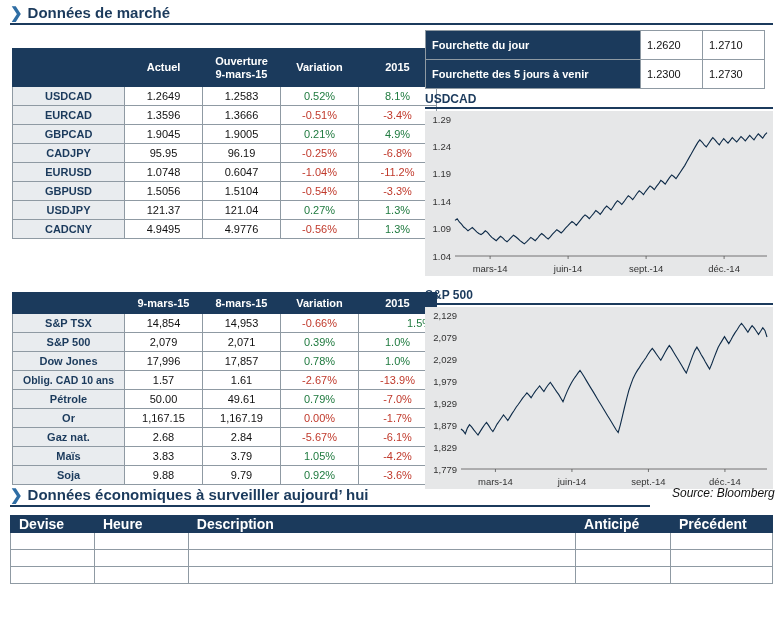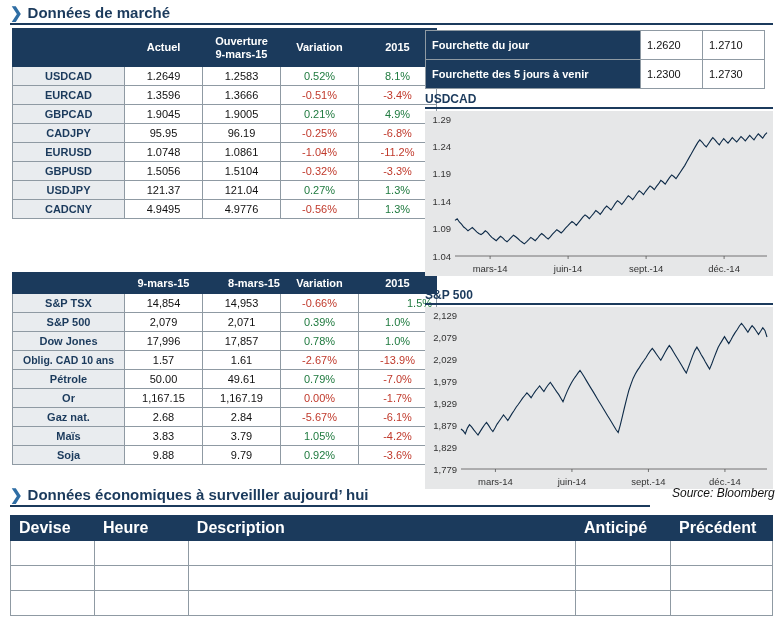--- a/index.html
+++ b/index.html
@@ -17,21 +17,21 @@
     color: #1b3a5c; font-weight: bold; font-size: 15px;
     border-bottom: 2px solid #1b3a5c;
     padding-bottom: 2px;
   }
   .section-head .chev {
     color: #2e6da4; font-size: 15px; margin-right: 5px; line-height: 1;
   }
 
   
   .fx-wrap { position: absolute; left: 12px; top: 28px; }
-  table.grid { border-collapse: collapse; }
+  table.grid { border-collapse: collapse; margin-top: 20px; }
   table.grid td, table.grid th {
     border: 1px solid #8f9aa3;
     font-size: 11px;
     text-align: center;
     padding: 0;
     height: 19px;
   }
   .hdr-cell {
     background: #1b3a5c; color: #ffffff; font-weight: bold;
     border: 1px solid #1b3a5c !important;
@@ -86,21 +86,21 @@
   .ytick { font-size: 9.5px; fill: #333; font-family: "Liberation Sans", sans-serif; }
 
   .src {
     position: absolute; font-size: 12px; font-style: italic; color: #111;
   }
 
   
   .eco-wrap { position: absolute; left: 10px; top: 515px; width: 763px; }
   table.eco { border-collapse: collapse; width: 763px; }
   table.eco td, table.eco th {
-    border: 1px solid #8f9aa3; height: 25px; font-size: 16px; padding: 0 8px;
+    border: 1px solid #8f9aa3; height: 17px; font-size: 14px; padding: 0 8px;
   }
   table.eco th {
     background: #1b3a5c; color: #fff; font-weight: bold; text-align: left;
     border: 1px solid #1b3a5c;
   }
   th.c, td.c { text-align: center; }
 </style>
 </head>
 <body>
 
@@ -154,29 +154,29 @@
         <tr>
           <td class="rowlabel">CADJPY</td>
           <td class="val">95.95</td>
           <td class="val">96.19</td>
           <td class="val neg">-0.25%</td>
           <td class="val neg">-6.8%</td>
         </tr>
         <tr>
           <td class="rowlabel">EURUSD</td>
           <td class="val">1.0748</td>
-          <td class="val">1.0861</td>
+          <td class="val">0.6047</td>
           <td class="val neg">-1.04%</td>
           <td class="val neg">-11.2%</td>
         </tr>
         <tr>
           <td class="rowlabel">GBPUSD</td>
           <td class="val">1.5056</td>
           <td class="val">1.5104</td>
-          <td class="val neg">-0.32%</td>
+          <td class="val neg">-0.54%</td>
           <td class="val neg">-3.3%</td>
         </tr>
         <tr>
           <td class="rowlabel">USDJPY</td>
           <td class="val">121.37</td>
           <td class="val">121.04</td>
           <td class="val pos">0.27%</td>
           <td class="val pos">1.3%</td>
         </tr>
         <tr>
@@ -193,21 +193,21 @@
   <div class="vbar" style="left:12px;top:320px;width:18px;height:135px;">
     <span>Autres marchés</span>
   </div>
 
   <div style="position:absolute;left:12px;top:272px;">
     <table class="grid">
       <thead>
         <tr>
           <td class="hdr-blank" style="width:112px;height:21px;"></td>
           <td class="hdr-cell" style="width:78px;">9-mars-15</td>
-          <td class="hdr-cell" style="width:78px;text-align:right;">8-mars-15</td>
+          <td class="hdr-cell" style="width:78px;">8-mars-15</td>
           <td class="hdr-cell" style="width:78px;">Variation</td>
           <td class="hdr-cell" style="width:60px;">2015</td>
         </tr>
       </thead>
       <tbody>
         <tr>
           <td class="rowlabel">S&amp;P TSX</td>
           <td class="val">14,854</td>
           <td class="val">14,953</td>
           <td class="val neg">-0.66%</td>

